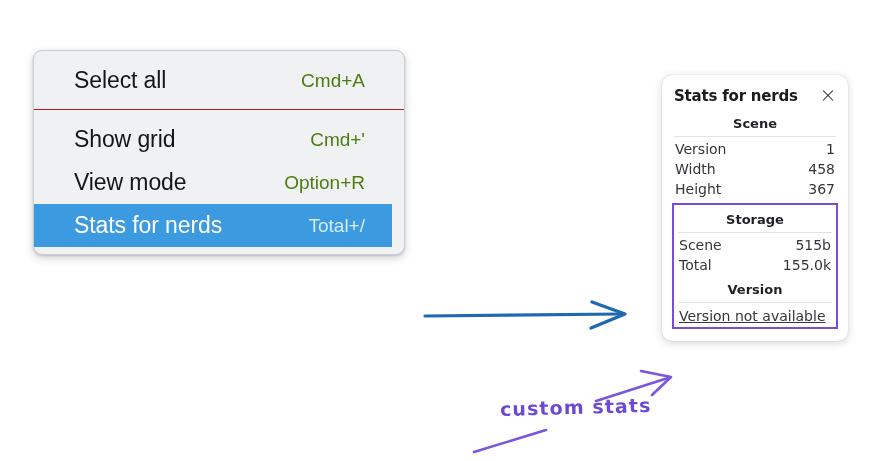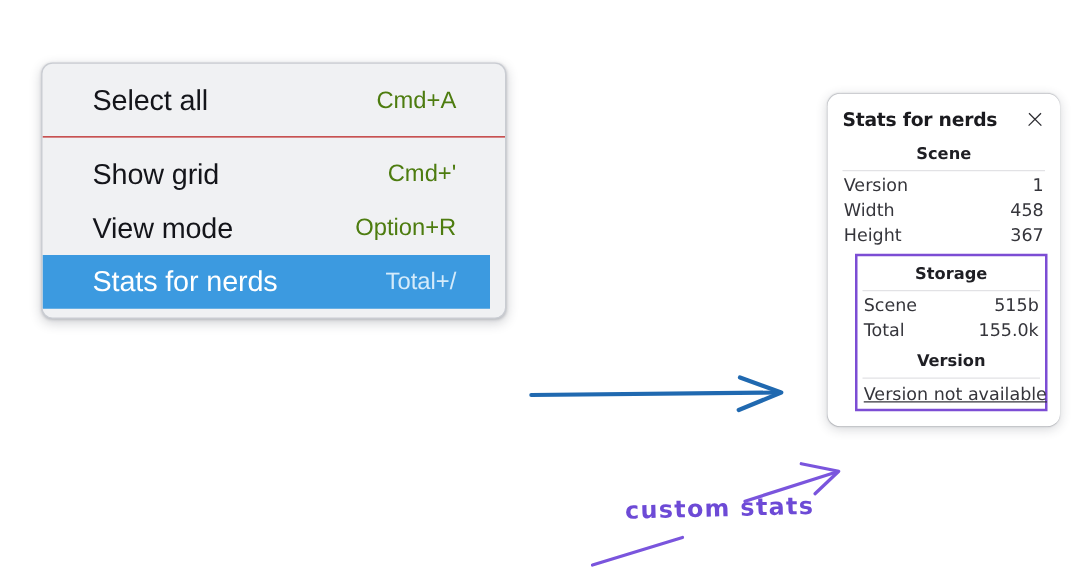--- a/index.html
+++ b/index.html
@@ -128,21 +128,21 @@
     padding: 2px 3px;
     font-size: 14px;
     color: #35353b;
   }
   .stat-row .k { white-space: nowrap; }
   .stat-row .v { white-space: nowrap; }
 
   
   #custom-stats-box {
     border: 2px solid #7c4dd4;
-    margin: 4px 0 0 12px;
+    margin: 4px 0 0 0;
     padding: 0 2px 3px 2px;
   }
   #version-line {
     font-size: 14px;
     color: #35353b;
     padding: 3px 3px 0 3px;
     white-space: nowrap;
     text-decoration: underline;
   }
 

